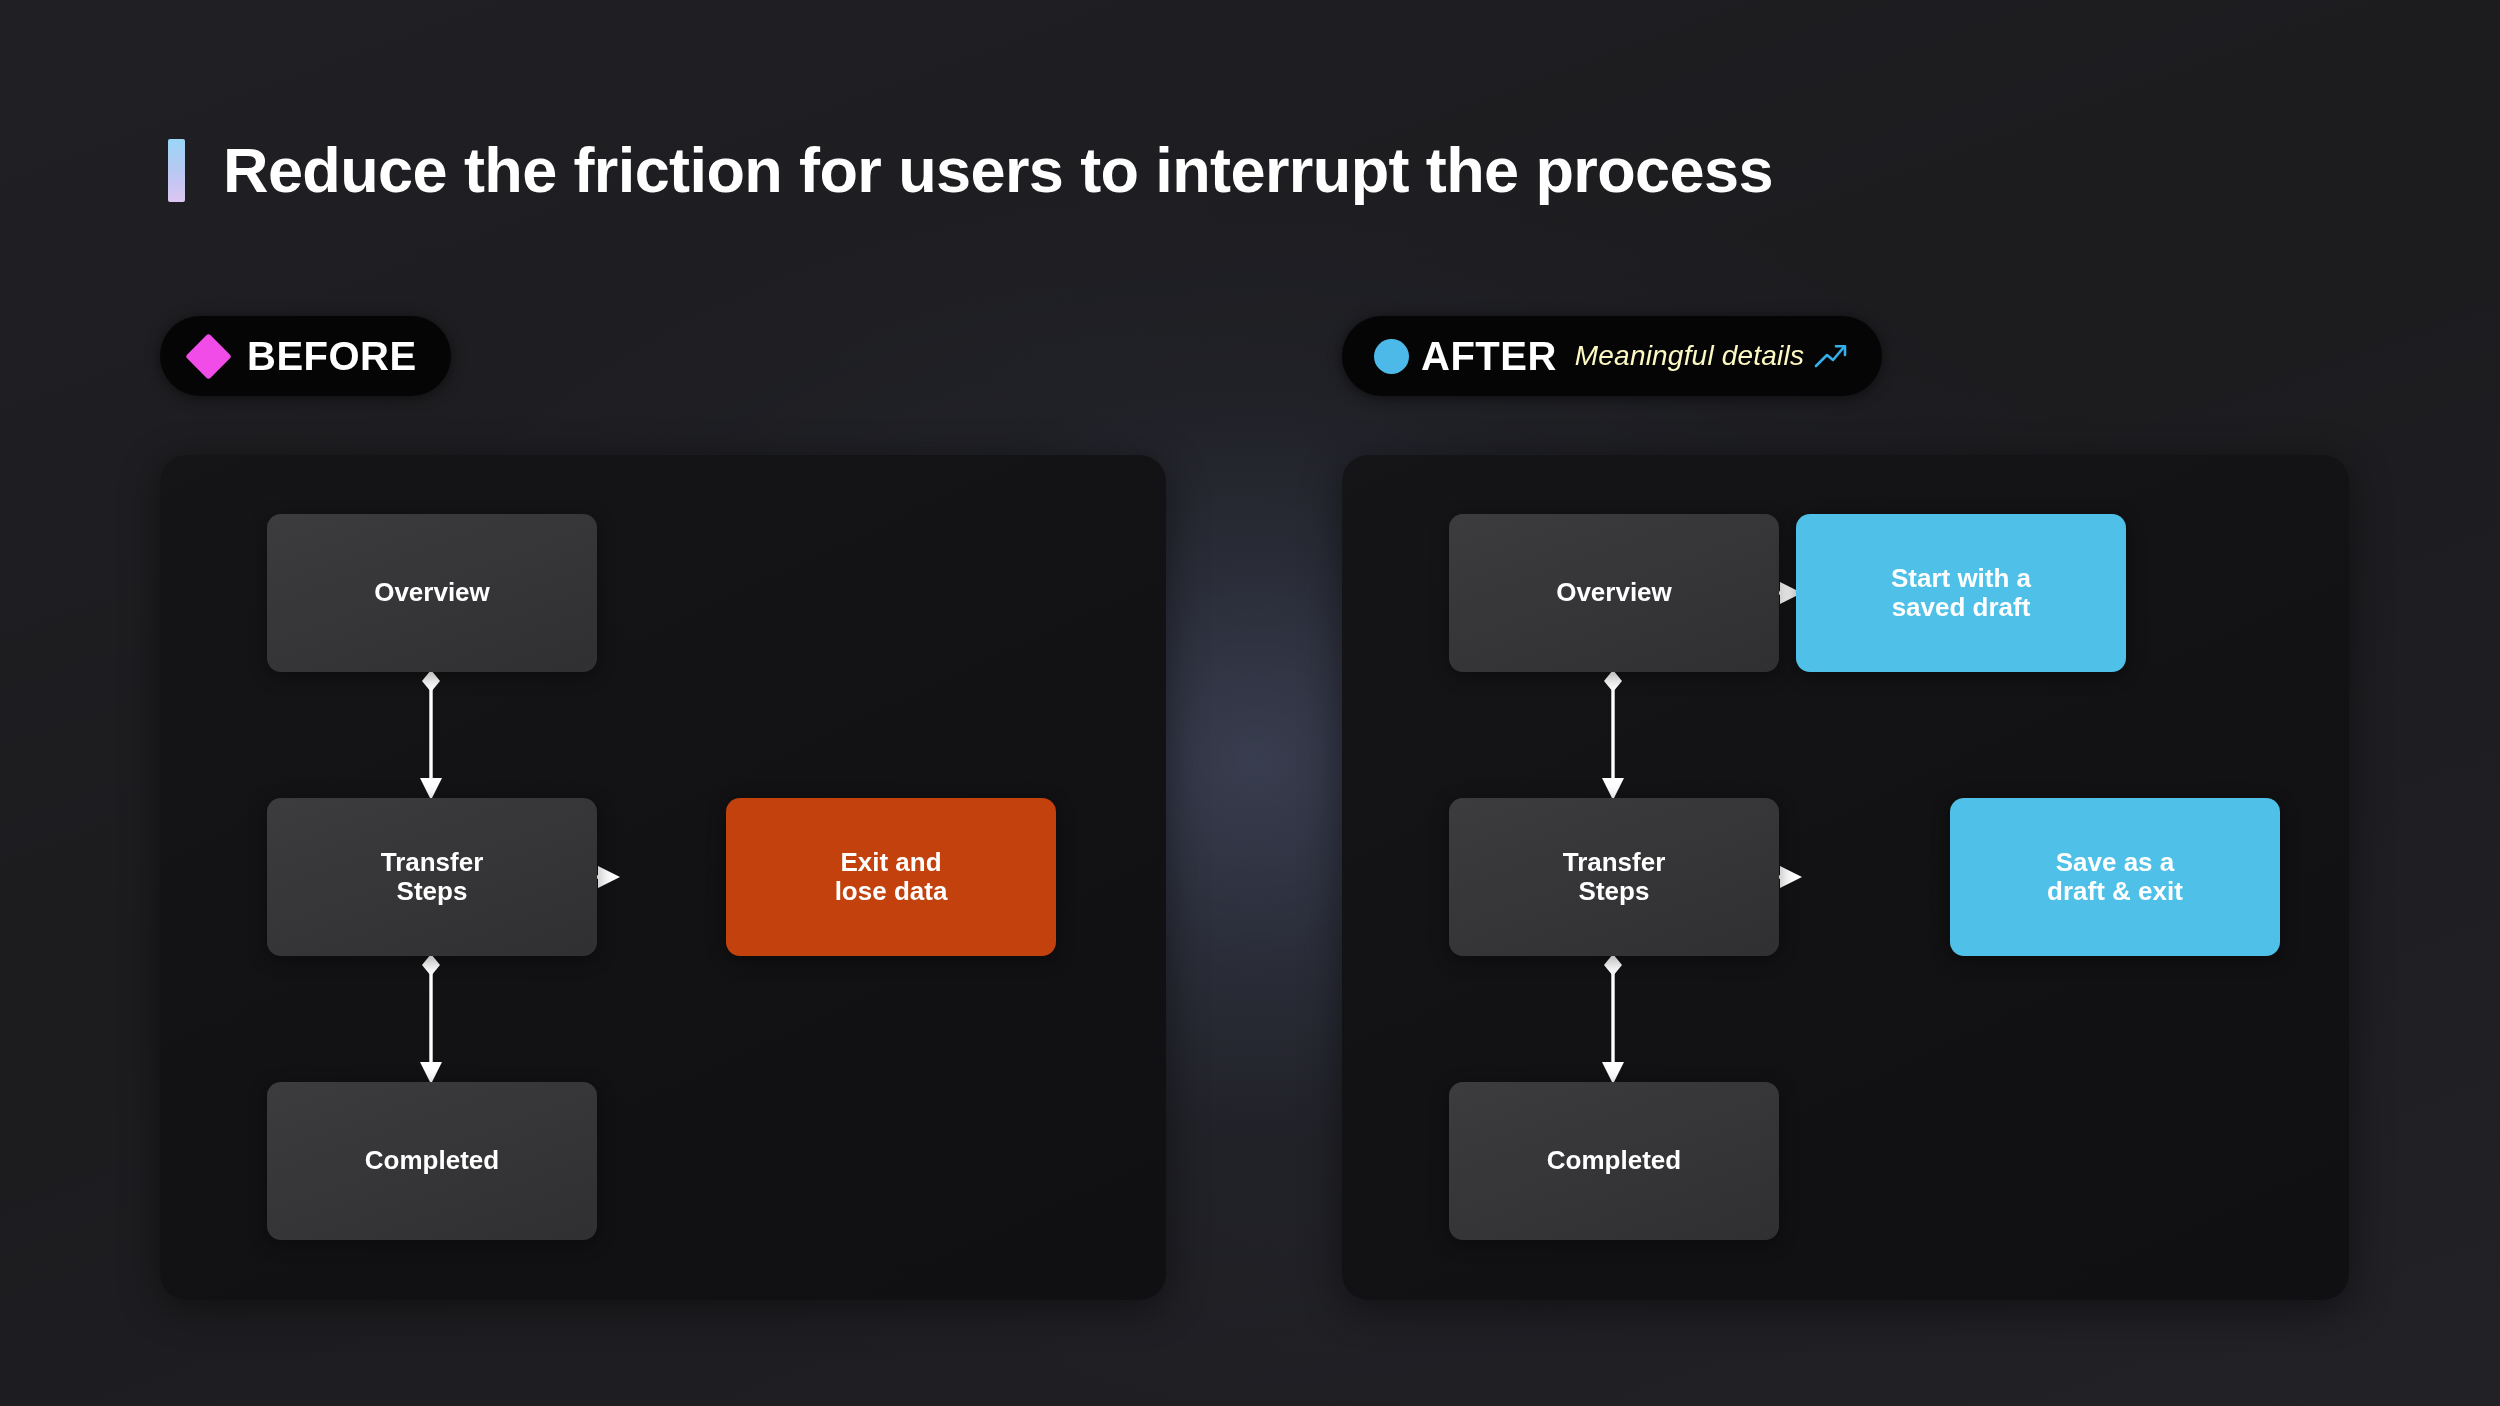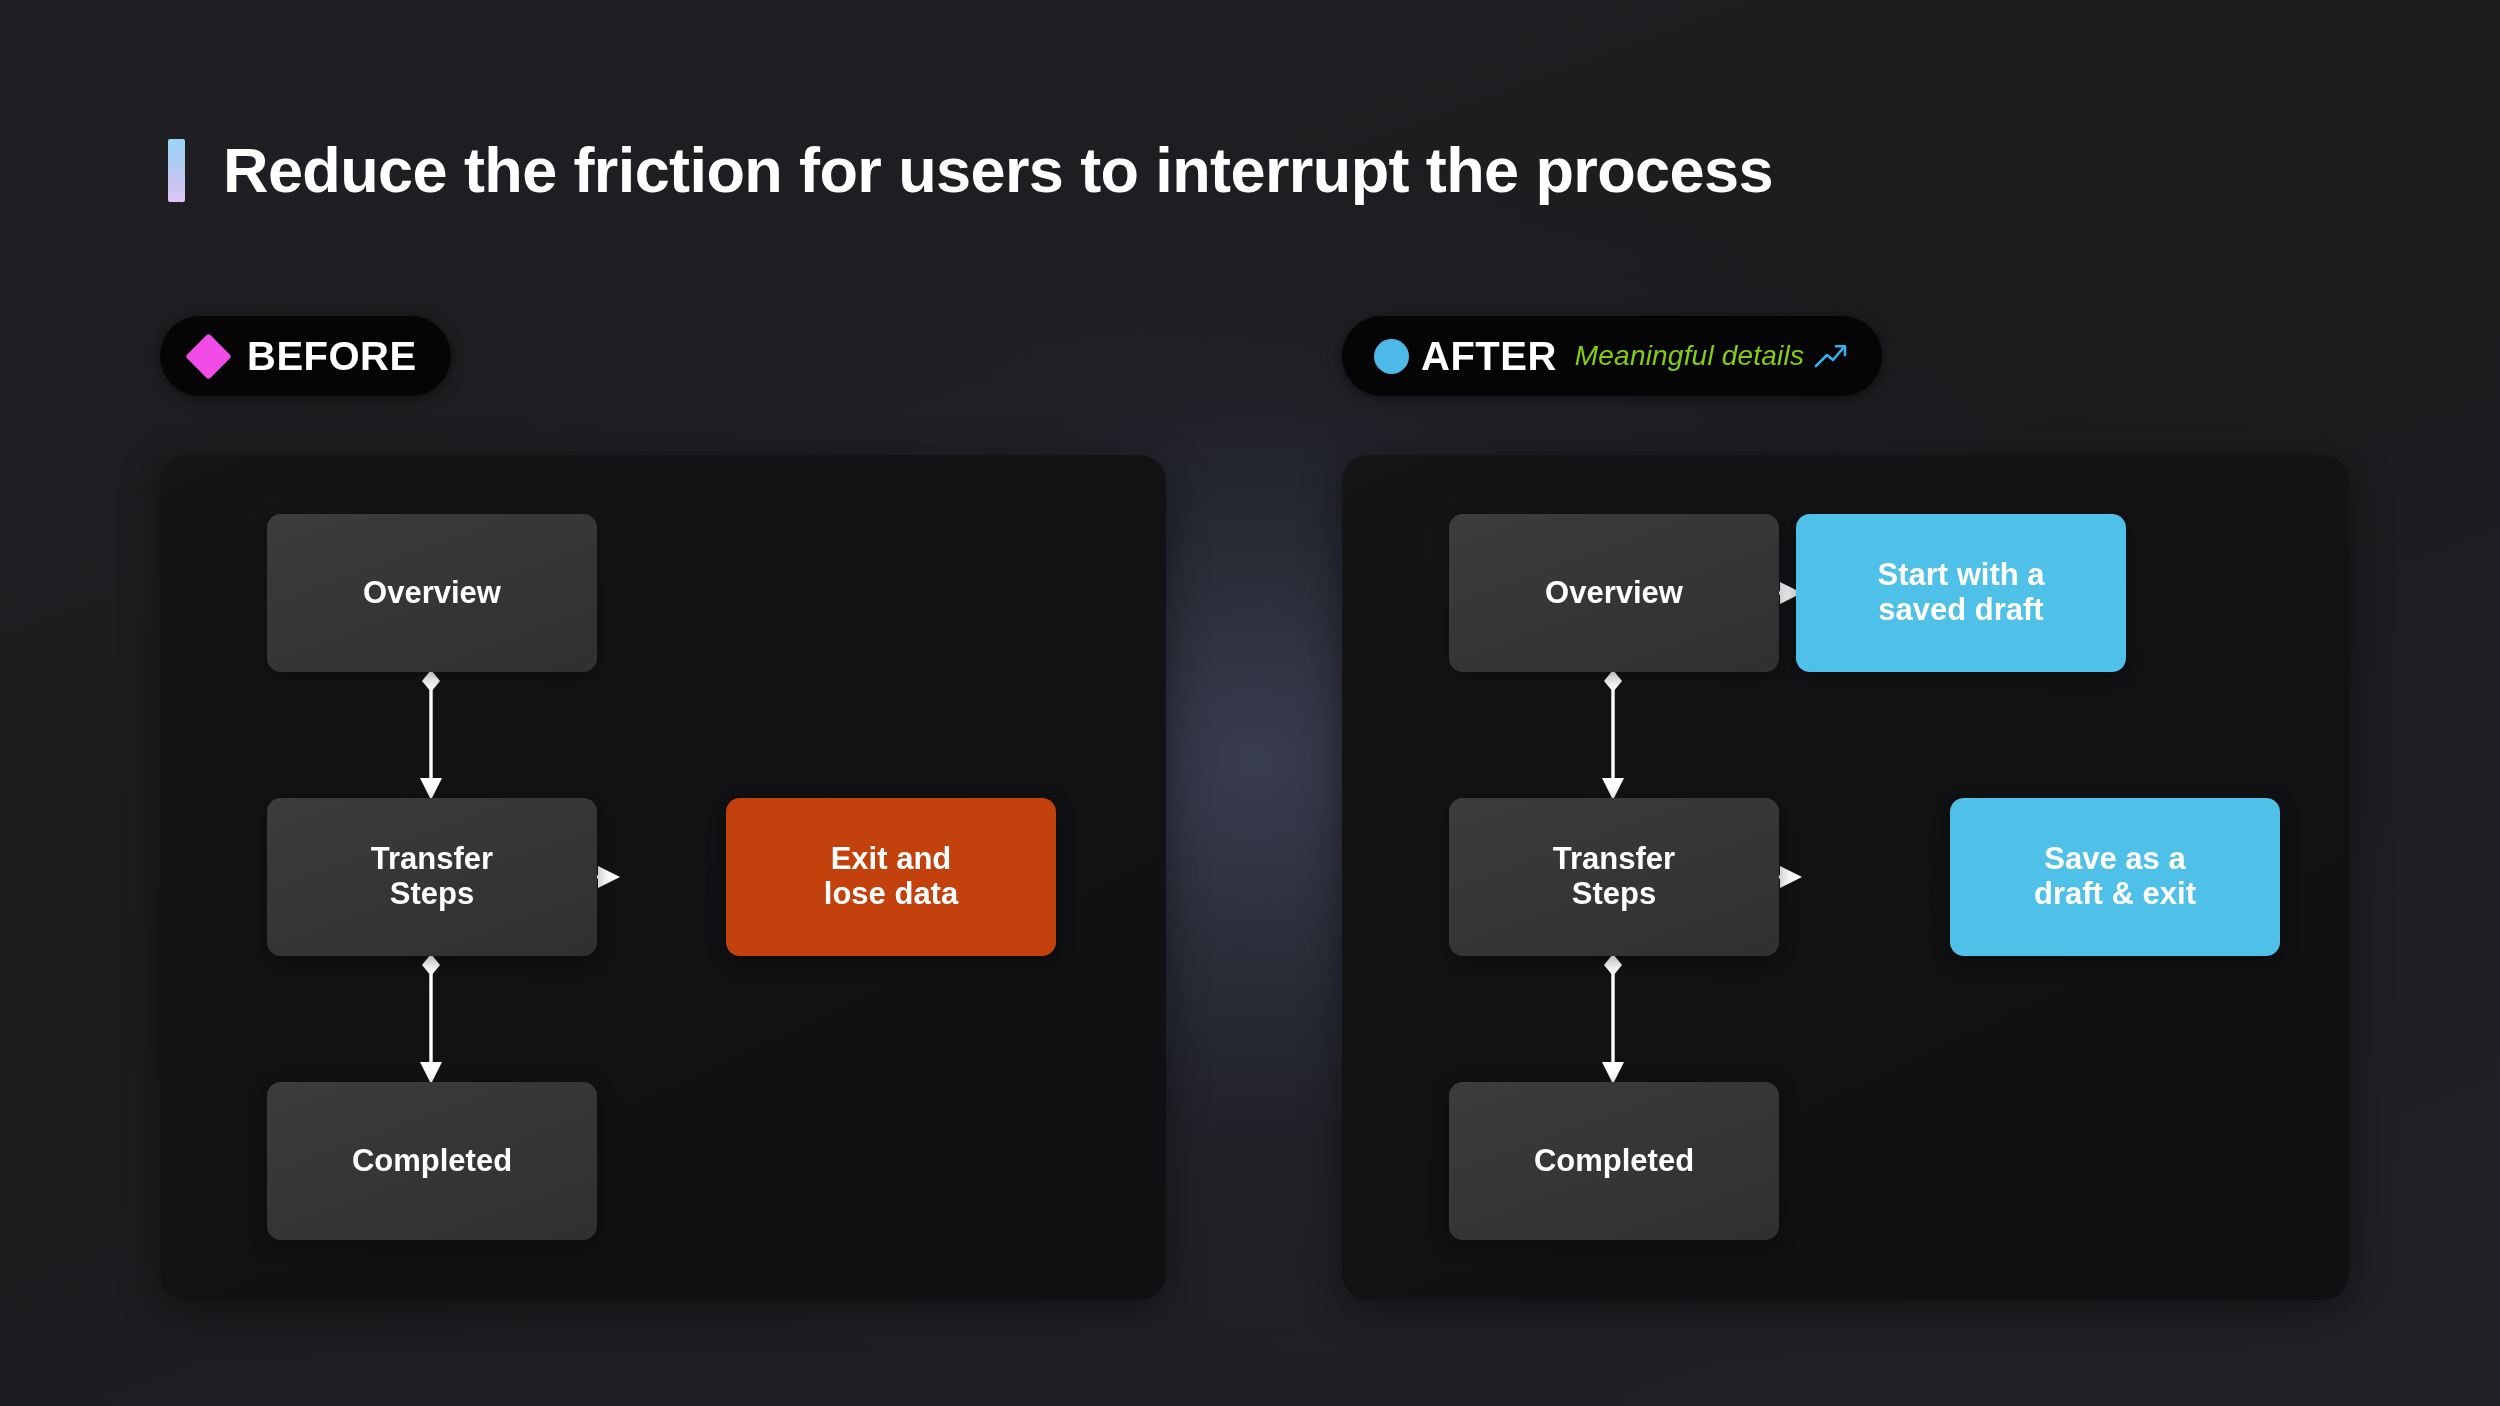--- a/index.html
+++ b/index.html
@@ -84,21 +84,21 @@
   }
   .badge-label {
     color: #ffffff;
     font-size: 40px;
     font-weight: bold;
     letter-spacing: 0.5px;
     line-height: 1;
     white-space: nowrap;
   }
   .badge-note {
-    color: #84cc16;
+    color: #fef9c3;
     font-size: 28px;
     font-style: italic;
     letter-spacing: 0.2px;
     margin-left: 18px;
     line-height: 1;
     white-space: nowrap;
     display: flex;
     align-items: center;
     gap: 10px;
   }
@@ -116,21 +116,21 @@
 
   
   .node {
     position: absolute;
     border-radius: 14px;
     display: flex;
     align-items: center;
     justify-content: center;
     text-align: center;
     color: #ffffff;
-    font-size: 31px;
+    font-size: 26px;
     font-weight: bold;
     line-height: 1.12;
     box-sizing: border-box;
     padding: 0 12px;
   }
   .node-gray {
     background: linear-gradient(160deg, #3c3c3f 0%, #353537 55%, #303032 100%);
     box-shadow: 0 4px 18px rgba(0,0,0,0.38);
   }
   .node-pink {

